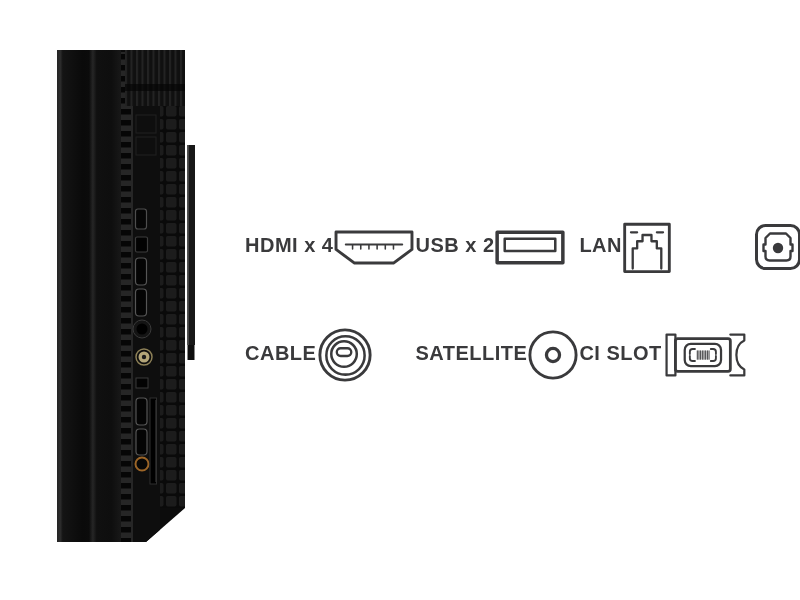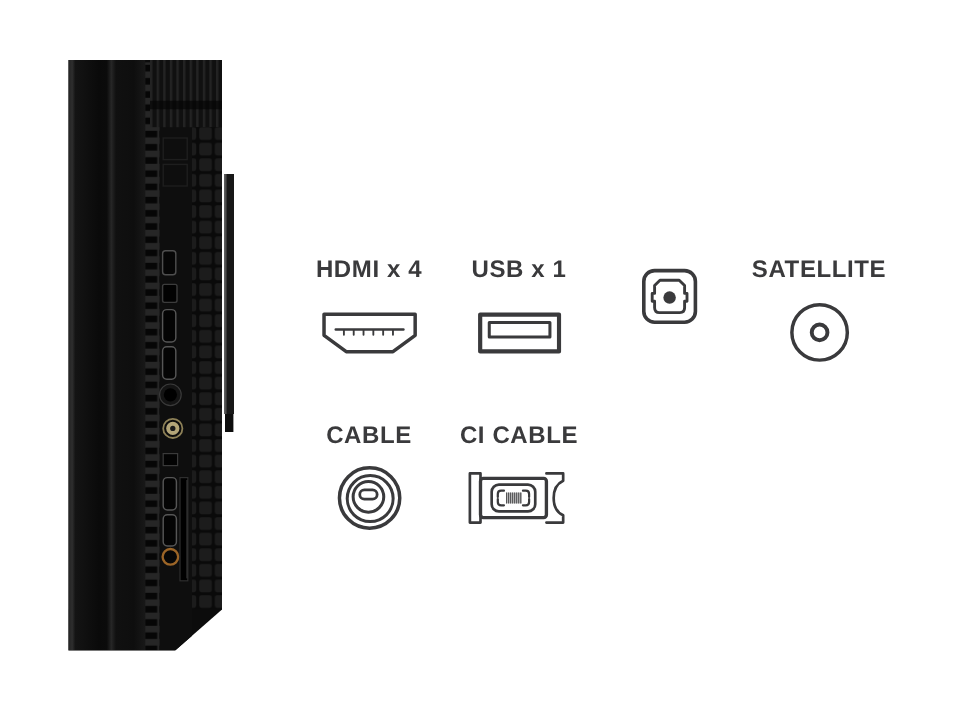--- a/index.html
+++ b/index.html
@@ -7,21 +7,21 @@
     width:800px; height:600px;
     background:#ffffff;
     font-family:"Liberation Sans", sans-serif;
     position:relative; overflow:hidden;
   }
   .tv-wrap { position:absolute; left:48px; top:40px; width:170px; height:520px; }
   .ports-grid {
     position:absolute; left:245px; top:210px; width:500px;
     display:grid; grid-template-columns:repeat(4,1fr); row-gap:38px;
   }
-  .cell { display:flex; flex-direction:column; align-items:center; }
+  .cell { display:flex; flex-direction:row; align-items:center; }
   .plabel {
     font-size:20px; font-weight:bold; color:#3a3a3c;
     letter-spacing:.5px; line-height:30px; height:30px; white-space:nowrap;
   }
   .icon-box { height:66px; margin-top:4px; display:flex; align-items:center; justify-content:center; }
   svg.icon { stroke:#3a3a3c; fill:none; stroke-linejoin:round; stroke-linecap:round; }
 </style>
 </head>
 <body>
 
@@ -97,65 +97,75 @@
     <div class="icon-box">
       <svg class="icon" width="82" height="37" viewBox="0 0 84 38">
         <path d="M3,3 H81 V21 L62,35 H22 L3,21 Z" stroke-width="3"></path>
         <path d="M13,16 H71" stroke-width="2"></path>
         <path d="M20,16.5 V20.5 M28.4,16.5 V20.5 M36.8,16.5 V20.5 M45.2,16.5 V20.5 M53.6,16.5 V20.5 M62,16.5 V20.5" stroke-width="1.6"></path>
       </svg>
     </div>
   </div>
 
   <div class="cell">
-    <div class="plabel">USB x 1</div>
+    <div class="plabel">USB x 2</div>
     <div class="icon-box">
       <svg class="icon" width="70" height="35" viewBox="0 0 72 36">
         <rect x="2.2" y="2.2" width="67.6" height="31.6" stroke-width="3.6"></rect>
         <rect x="10" y="9" width="52" height="12.5" stroke-width="2.6"></rect>
       </svg>
     </div>
   </div>
 
+  <div class="cell">
+    <div class="plabel">LAN</div>
+    <div class="icon-box">
+      <svg class="icon" width="50" height="55" viewBox="0 0 56 60">
+        <rect x="3" y="4" width="50" height="53" stroke-width="3.2"></rect>
+        <path d="M10,13 H17 M39,13 H46" stroke-width="2.4"></path>
+        <path d="M12,53.5 V31 H17 V23 H23 V16 H33 V23 H39 V31 H44 V53.5" stroke-width="2.6"></path>
+      </svg>
+    </div>
+  </div>
 
   <div class="cell">
     <div class="icon-box">
       <svg class="icon" width="48" height="48" viewBox="0 0 48 48">
         <rect x="2.5" y="2.5" width="43" height="43" rx="9" stroke-width="3"></rect>
         <path d="M16,10.5 H32 L36.5,15 V21.5 H38.5 V28 H36.5 V33.5 Q36.5,37.5 32.5,37.5 H15.5 Q11.5,37.5 11.5,33.5 V28 H9.5 V21.5 H11.5 V15 Z" stroke-width="2.4"></path>
         <circle cx="24" cy="25" r="5.2" fill="#3a3a3c" stroke="none"></circle>
-      </svg>
-    </div>
-  </div>
-
-  <div class="cell">
-    <div class="plabel">SATELLITE</div>
-    <div class="icon-box">
-      <svg class="icon" width="52" height="52" viewBox="0 0 54 54">
-        <circle cx="27" cy="27" r="24" stroke-width="3"></circle>
-        <circle cx="27" cy="27" r="6.8" stroke-width="3.4"></circle>
       </svg>
     </div>
   </div>
 
   <div class="cell">
     <div class="plabel">CABLE</div>
     <div class="icon-box">
       <svg class="icon" width="58" height="58" viewBox="0 0 60 60">
         <circle cx="30" cy="30" r="26" stroke-width="3"></circle>
         <circle cx="30.5" cy="30.5" r="19.8" stroke-width="2.6"></circle>
         <circle cx="29" cy="29" r="13.2" stroke-width="2.6"></circle>
         <rect x="21.5" y="23" width="15" height="8" rx="4" stroke-width="2.4"></rect>
       </svg>
     </div>
   </div>
 
+  <div class="cell">
+    <div class="plabel">SATELLITE</div>
+    <div class="icon-box">
+      <svg class="icon" width="52" height="52" viewBox="0 0 54 54">
+        <circle cx="27" cy="27" r="24" stroke-width="3"></circle>
+        <circle cx="27" cy="27" r="6.8" stroke-width="3.4"></circle>
+      </svg>
+    </div>
+  </div>
+
 
   <div class="cell">
-    <div class="plabel">CI CABLE</div>
+    <div class="plabel">CI SLOT</div>
     <div class="icon-box">
       <svg class="icon" width="92" height="54" viewBox="0 0 96 58">
         <rect x="3.5" y="7" width="9.5" height="44" stroke-width="2.4"></rect>
         <rect x="13" y="11.5" width="59" height="35" rx="2.5" stroke-width="3"></rect>
         <rect x="23" y="17" width="39" height="24" rx="6.5" stroke-width="2.4"></rect>
         <path d="M28.5,28 V25.5 Q28.5,22.5 31.5,22.5 H34" stroke-width="2"></path>
         <path d="M51,22.5 H53.5 Q56.5,22.5 56.5,25.5 V28" stroke-width="2"></path>
         <path d="M56.5,30 V32.5 Q56.5,35.5 53.5,35.5 H51" stroke-width="2"></path>
         <path d="M34,35.5 H31.5 Q28.5,35.5 28.5,32.5 V30" stroke-width="2"></path>
         <path d="M36.5,24.5 V33.5 M38.3,24.5 V33.5 M40.1,24.5 V33.5 M41.9,24.5 V33.5 M43.7,24.5 V33.5 M45.5,24.5 V33.5 M47.3,24.5 V33.5 M49.1,24.5 V33.5" stroke-width="1.1"></path>

